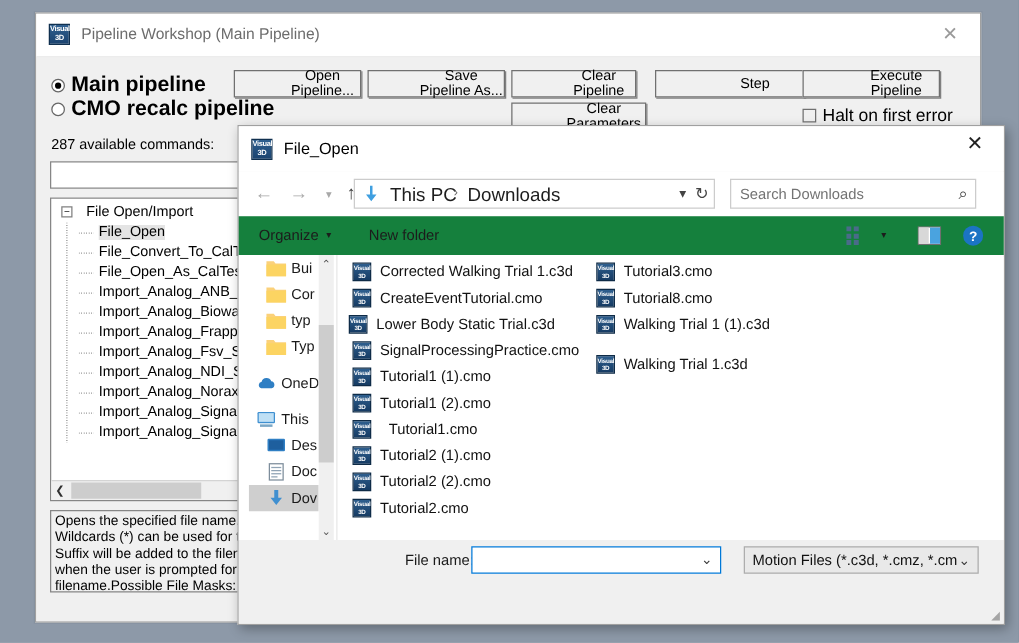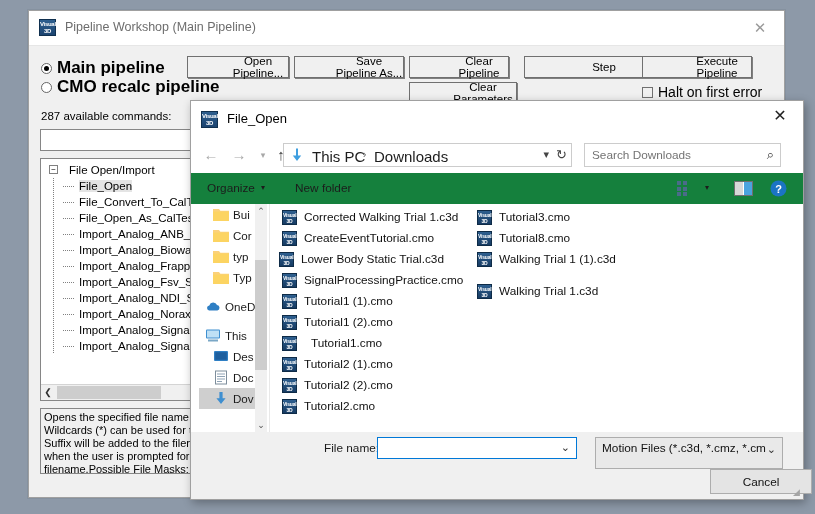--- a/index.html
+++ b/index.html
@@ -239,21 +239,21 @@
 
   
   .dlg-foot { position: absolute; left: 0; top: 331px; right: 0; bottom: 0; background: #f0f0f0; }
   .fn-label { position: absolute; left: 133px; top: 9px; font-size: 11.8px; color: #1b1b1b; }
   .fn-input {
     position: absolute; left: 186px; top: 5px; width: 200px; height: 22px;
     background: #fff; border: 1px solid #0078d7; box-sizing: border-box;
   }
   .fn-chev { position: absolute; right: 6px; top: 3px; font-size: 11px; color: #333; }
   .filter-combo {
-    position: absolute; left: 404px; top: 5px; width: 188px; height: 32px;
+    position: absolute; left: 404px; top: 5px; width: 188px; height: 22px;
     background: #e9e9e9; border: 1px solid #adadad; box-sizing: border-box;
     font-size: 11.8px; color: #111; line-height: 20px; padding-left: 6px;
     overflow: hidden; white-space: nowrap;
   }
   .filter-chev { position: absolute; right: 6px; top: 1px; font-size: 11px; color: #333; }
   .btn-open {
     position: absolute; left: 404px; top: 37px; width: 102px; height: 25px;
     background: #e4e4e4; border: 2px solid #0078d7; box-sizing: border-box;
     font-size: 11.8px; color: #111; display: flex; align-items: center;
     justify-content: center; cursor: default;
@@ -526,18 +526,17 @@
 
     <div class="dlg-foot">
       <div class="fn-label">File name:</div>
       <div class="fn-input">
         <span class="fn-chev">⌄</span>
       </div>
       <div class="filter-combo">
         <span>Motion Files (*.c3d, *.cmz, *.cm</span>
         <span class="filter-chev">⌄</span>
       </div>
-      <div class="btn-cancel">Cancel</div>
       <div class="grip">◢</div>
     </div>
   </div>
 
 </div>
 
 </body></html>

